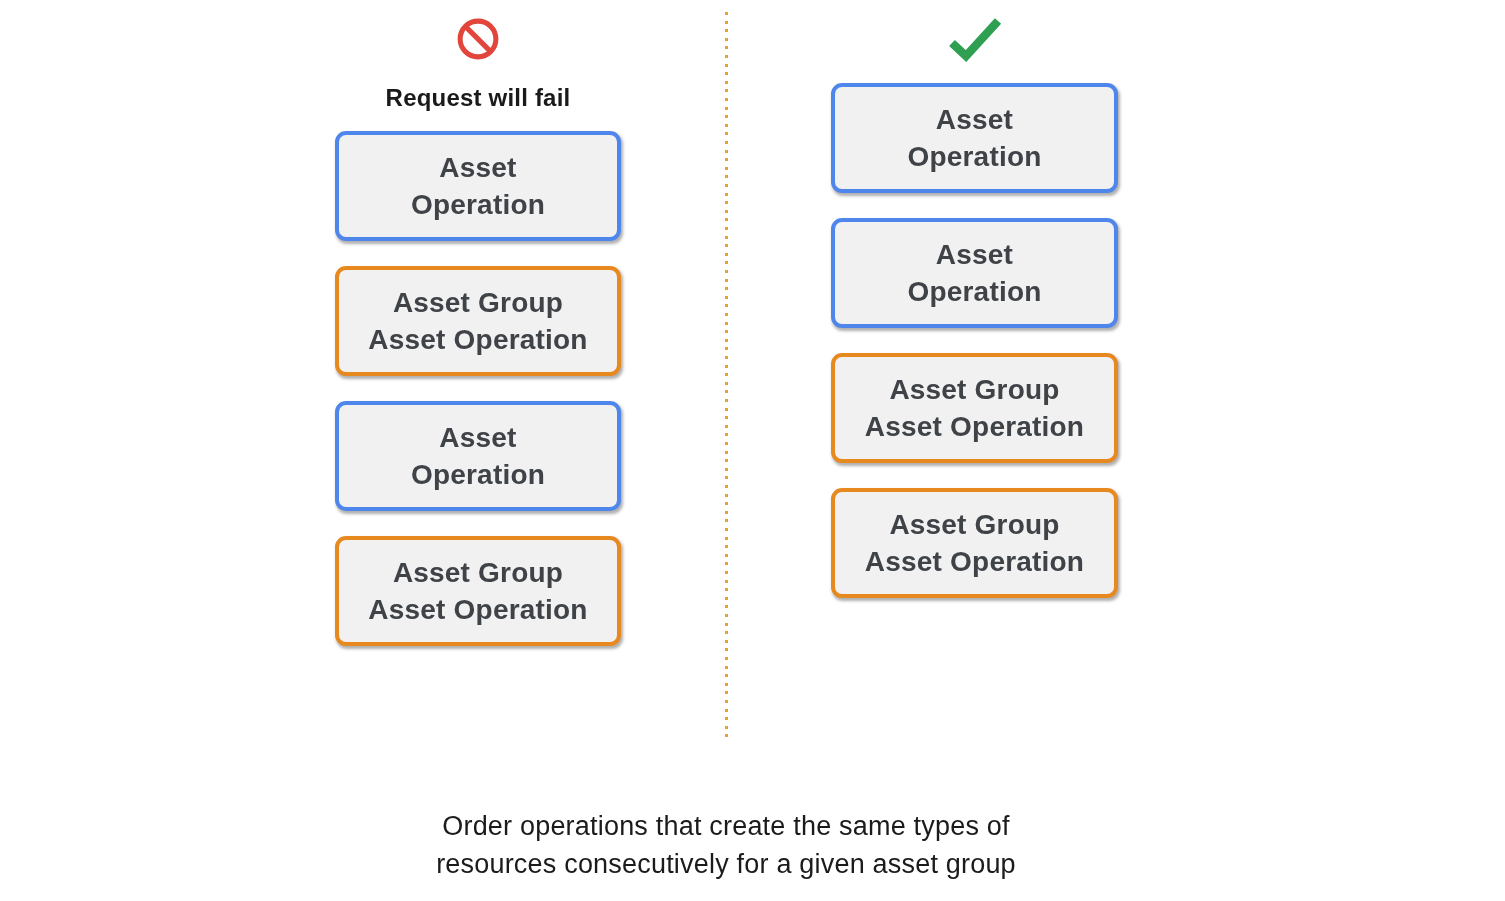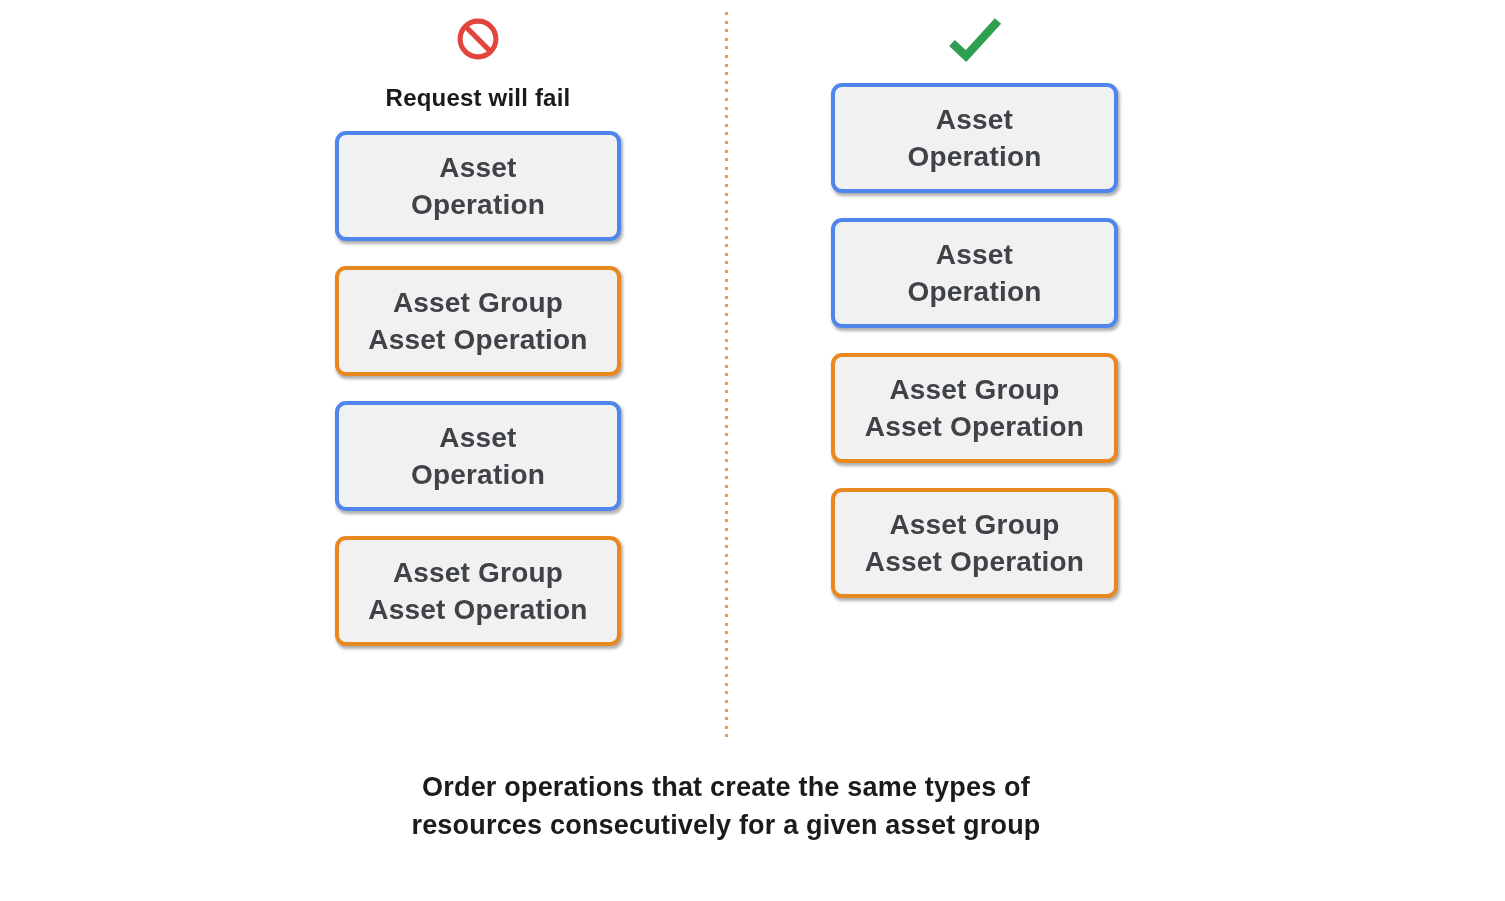--- a/index.html
+++ b/index.html
@@ -73,25 +73,26 @@
   }
   .caption-wrap {
     position: absolute;
     left: 0;
     top: 768px;
     width: 1452px;
     text-align: center;
   }
   .caption {
     font-size: 27px;
-    font-weight: 700;
+    font-weight: 400;
     line-height: 38px;
     color: #1b1b1b;
     white-space: pre-line;
     letter-spacing: 0.2px;
+    margin-top: 39px;
   }
 </style>
 </head>
 <body>
 
 <div class="canvas">
 
   <div class="column fail">
     <div class="icon-wrap">
       <svg width="44" height="44" viewBox="0 0 48 48" fill="none" style="stroke: rgb(226, 69, 60);">

